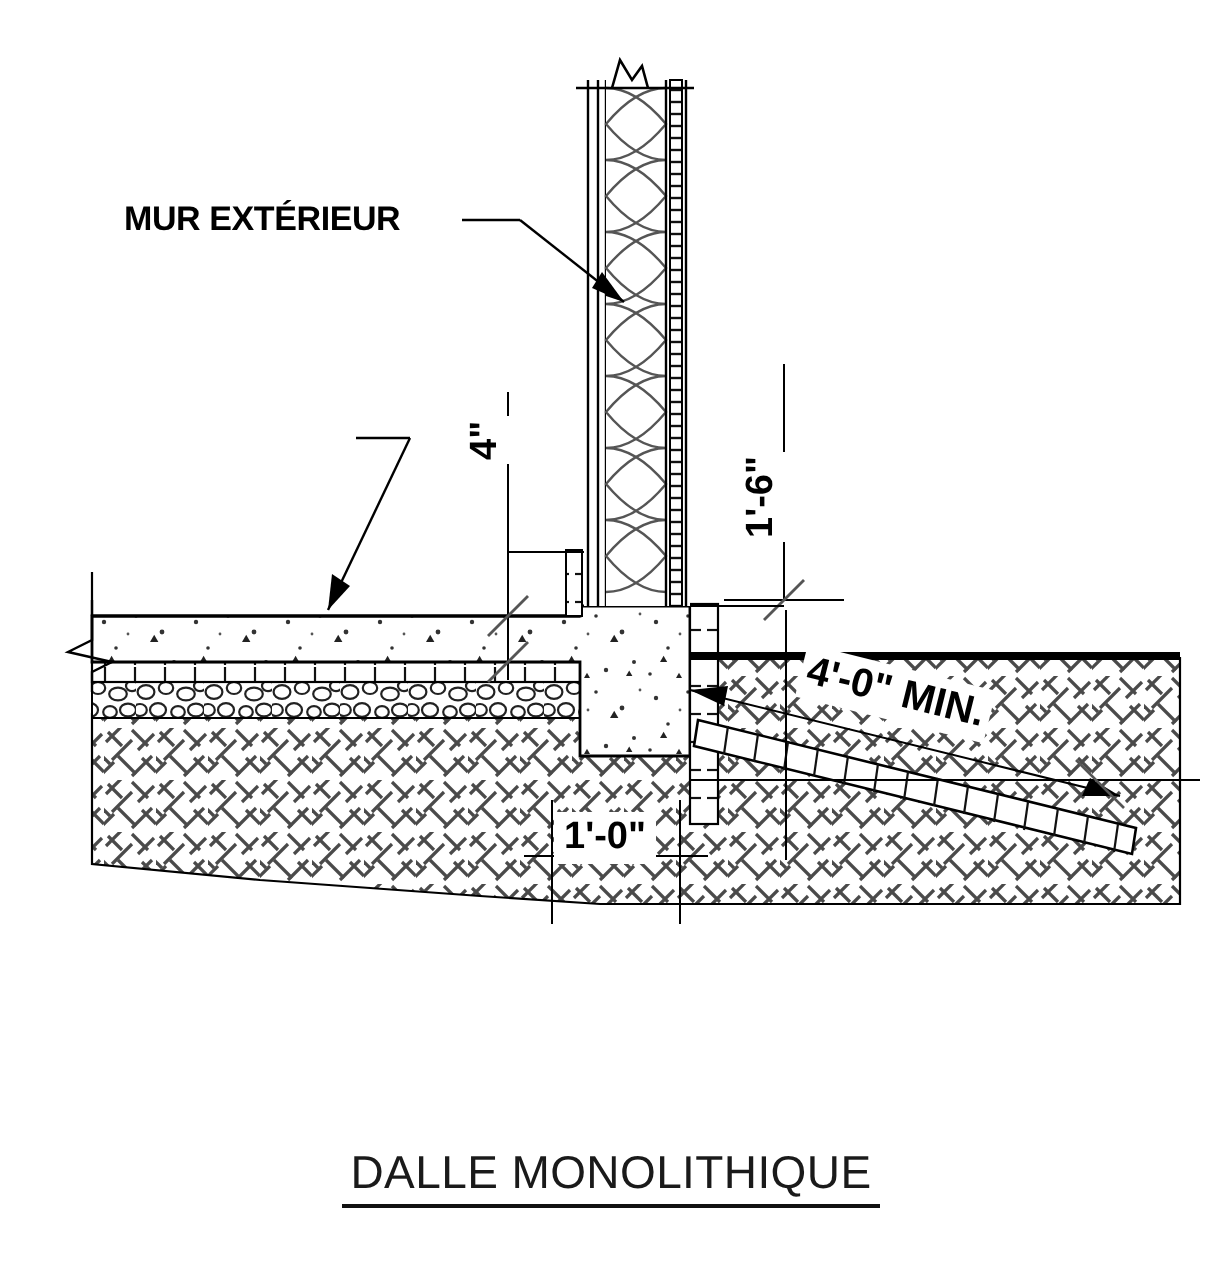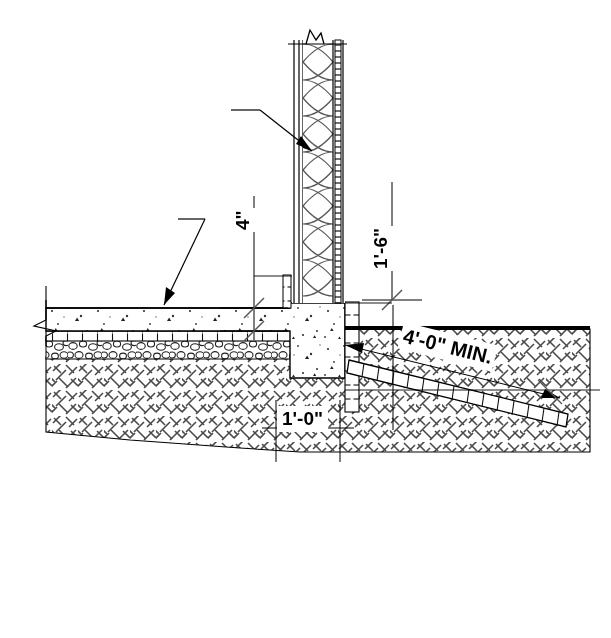--- a/index.html
+++ b/index.html
@@ -298,24 +298,28 @@
       <line x1="205" y1="219" x2="164" y2="305" stroke="#000000" stroke-width="1.2"></line>
       <path d="M 164 305 L 166 287 L 175 293 Z" fill="#000000"></path>
     </g>
 
     <g>
       <line x1="254" y1="276" x2="292" y2="276" stroke="#000000" stroke-width="0.9"></line>
       <line x1="345" y1="303" x2="392" y2="303" stroke="#000000" stroke-width="0.9"></line>
     </g>
   </svg>
 
+  <div class="lbl" id="label-mur-exterieur">MUR EXTÉRIEUR</div>
 
 
   <div class="dim-text" id="dim-4in">4"</div>
 
   <div class="dim-text" id="dim-1ft6">1'-6"</div>
 
   <div class="dim-text" id="dim-4ft0-min">4'-0" MIN.</div>
 
   <div class="dim-text" id="dim-1ft0">1'-0"</div>
 
+  <div id="drawing-title">
+    <span class="t-inner">DALLE MONOLITHIQUE</span>
+  </div>
 
 </div>
 
 </body></html>

